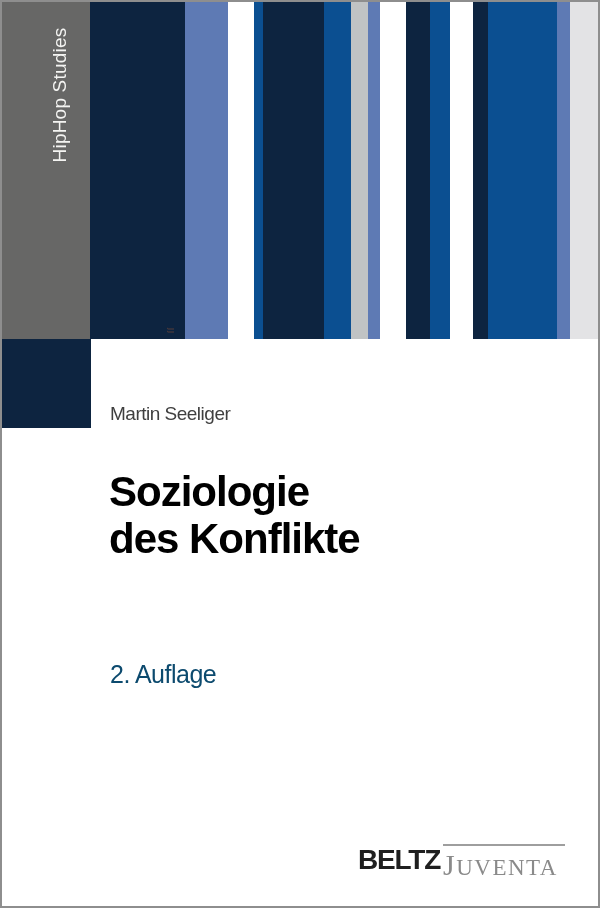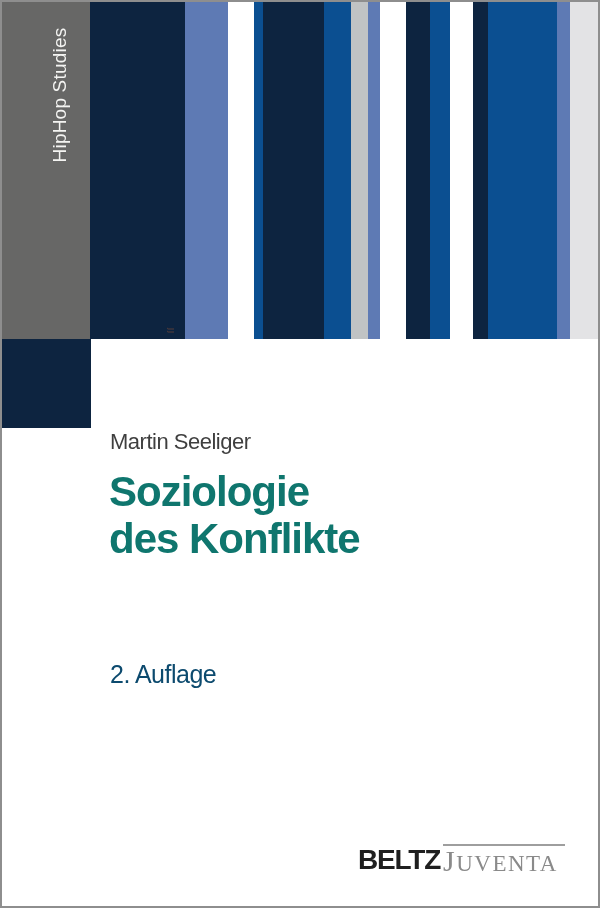--- a/index.html
+++ b/index.html
@@ -60,35 +60,35 @@
     transform: rotate(-90deg);
     font-size: 9px;
     line-height: 9px;
     color: rgba(96, 66, 56, 0.85);
     letter-spacing: 1px;
     text-align: center;
   }
 
   .author {
     position: absolute;
-    left: 108px; top: 428px;
-    font-size: 22px;
+    left: 108px; top: 400px;
+    font-size: 19px;
     line-height: 23px;
     letter-spacing: -0.5px;
     color: #3f3f3f;
   }
 
   .book-title {
     position: absolute;
     left: 107px; top: 466px;
     font-size: 42px;
     line-height: 47px;
     font-weight: bold;
     letter-spacing: -1px;
-    color: #0f766e;
+    color: #000000;
   }
 
   .subtitle {
     position: absolute;
     left: 108px; top: 566px;
     font-size: 28px;
     line-height: 32px;
     letter-spacing: -1px;
     color: #3f3f3f;
   }
@@ -116,21 +116,21 @@
     position: absolute;
     left: 441px; top: 842px;
     width: 122px; height: 2px;
     background: #9e9e9e;
   }
   .juventa-wordmark {
     position: absolute;
     left: 441px; top: 843px;
     font-family: "Liberation Serif", serif;
     font-size: 30px;
-    line-height: 32px;
+    line-height: 40px;
     letter-spacing: 1.5px;
     color: #8a8a8a;
     white-space: nowrap;
   }
   .juventa-wordmark .rest {
     font-size: 23px;
     letter-spacing: 1.5px;
   }
 </style>
 </head>

